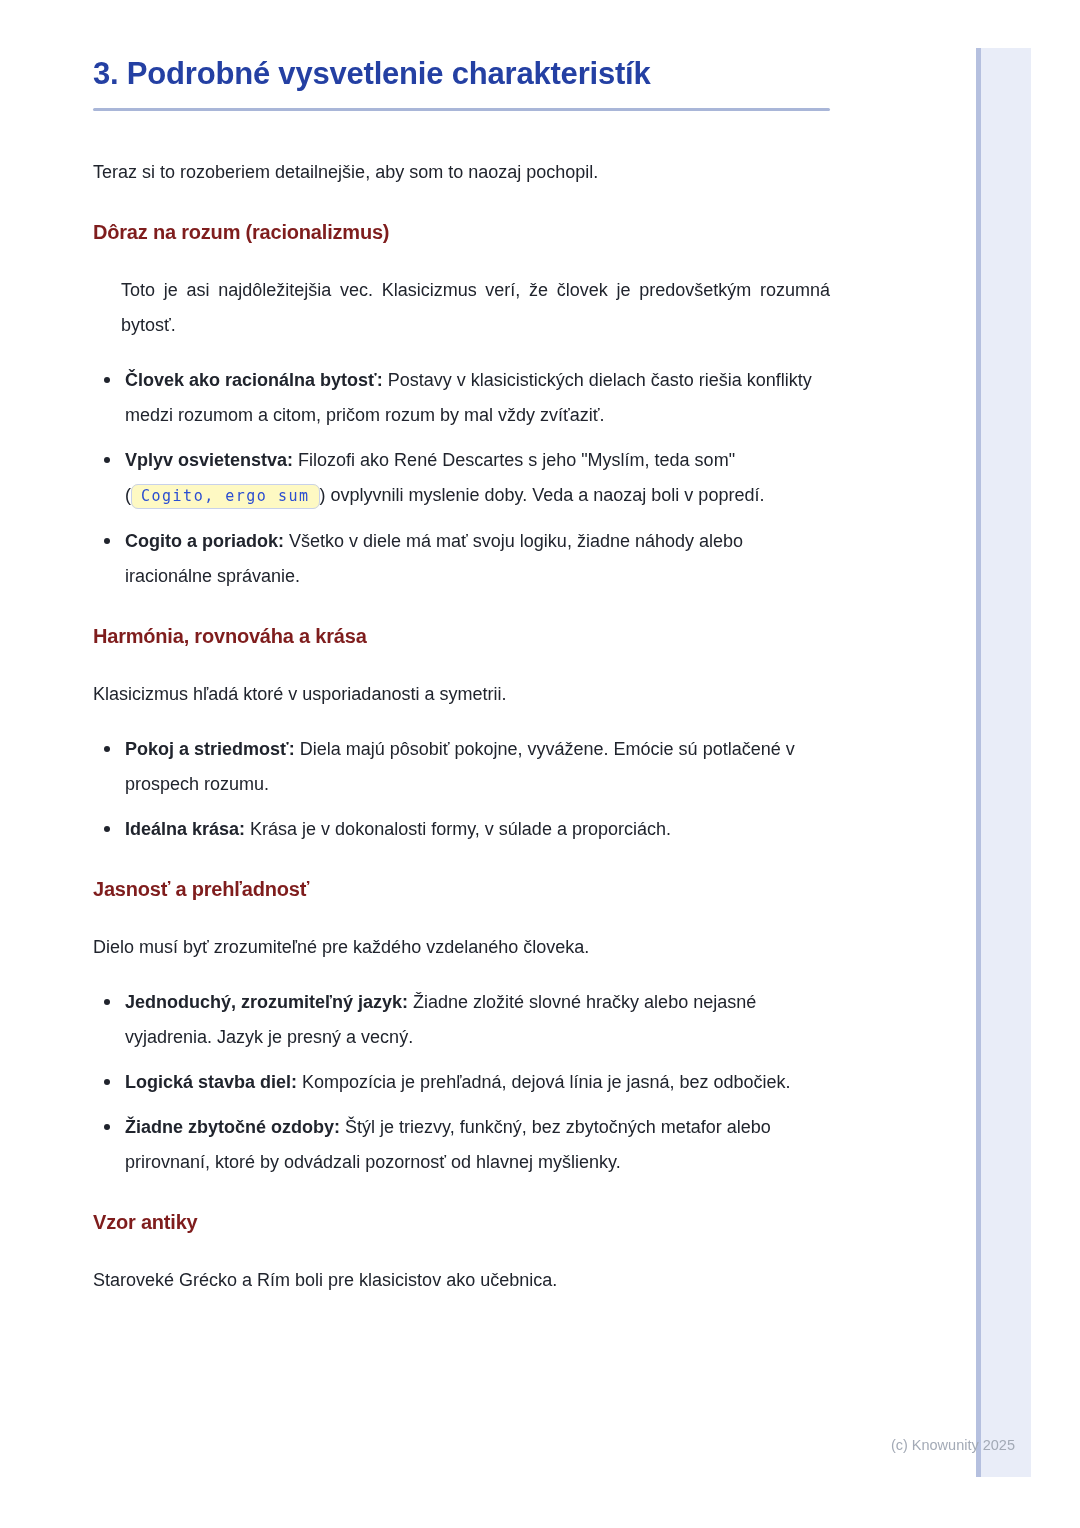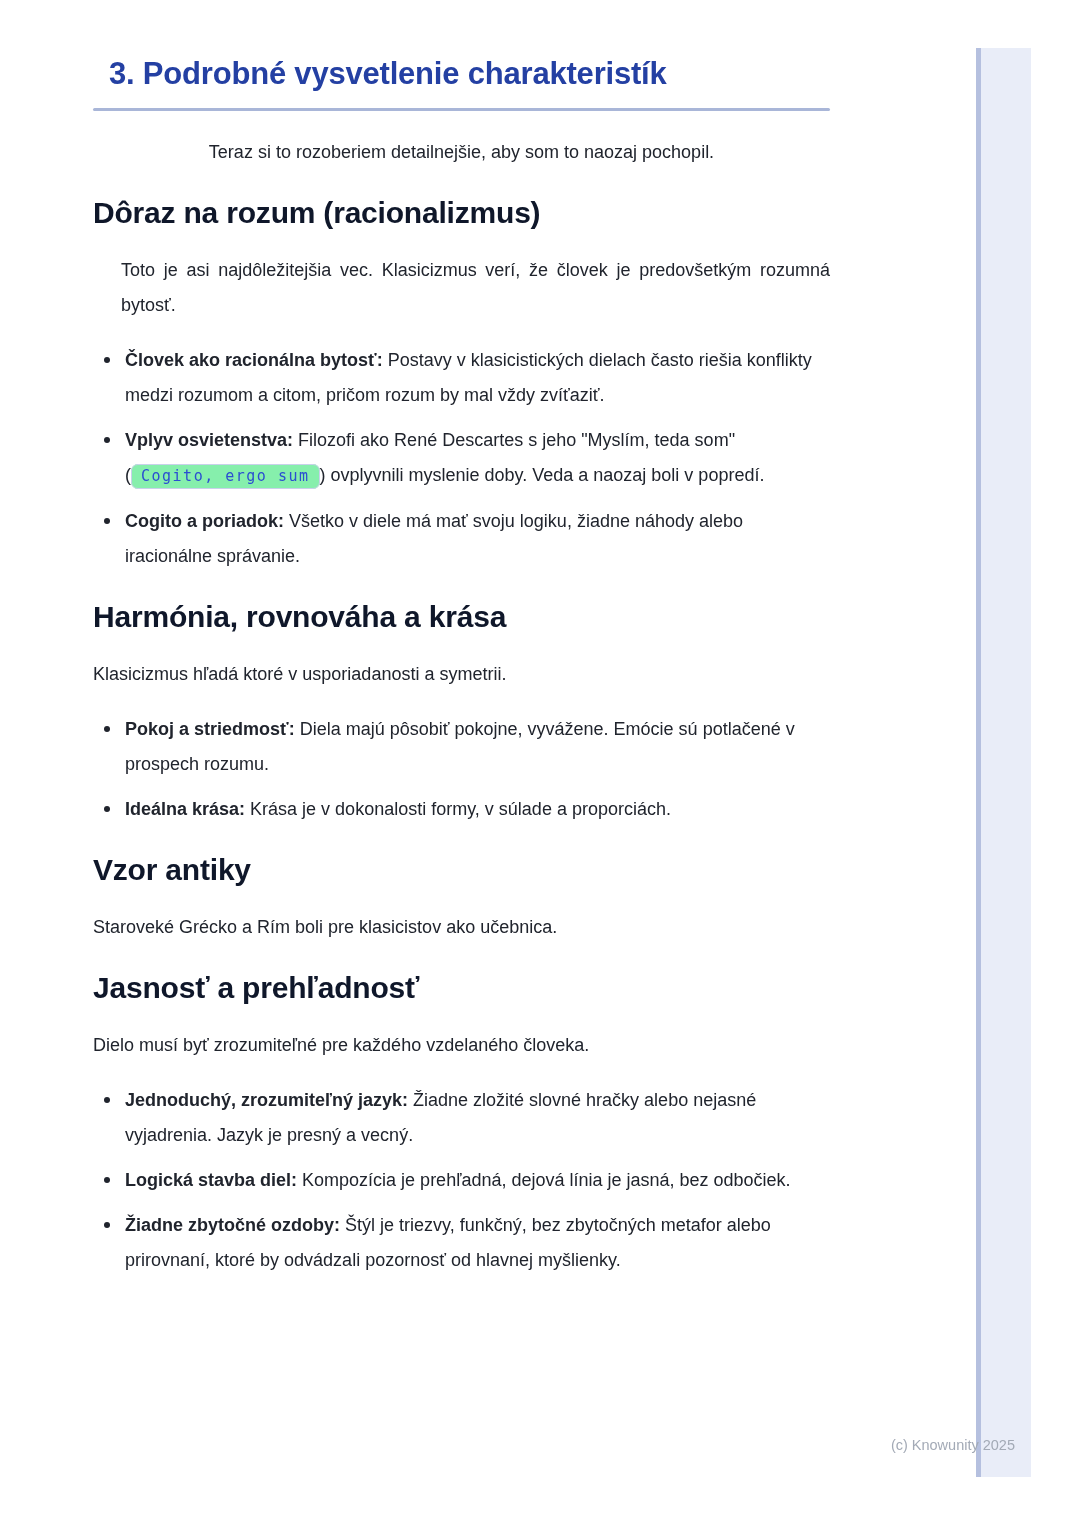--- a/index.html
+++ b/index.html
@@ -9,49 +9,49 @@
     overflow: hidden;
     font-family: "Liberation Sans", "DejaVu Sans", sans-serif;
   }
   .content {
     position: relative;
     margin-left: 93px;
     width: 737px;
     color: #20242d;
   }
   h1 {
-    margin: 54px 0 0 16px;
+    margin: 54px 0 0 0;
     font-size: 31px;
     line-height: 40px;
     font-weight: 700;
     letter-spacing: -0.2px;
     color: #2440a3;
   }
   .divider {
     margin-top: 14px;
     height: 3px;
     width: 737px;
     background: #a9b6d8;
     border-radius: 2px;
   }
-  p.intro { margin: 24px 0 0 0; text-align: center; }
+  p.intro { margin: 44px 0 0 0; }
   p {
     margin: 24px 0 0 0;
     font-size: 18px;
     line-height: 35px;
     color: #20242d;
   }
   p.justified { text-align: justify; margin-left: 28px; }
   h2 {
     margin: 26px 0 0 0;
-    font-size: 30px;
+    font-size: 20px;
     line-height: 33px;
     font-weight: 700;
     letter-spacing: -0.2px;
-    color: #0f172a;
+    color: #7f1d1d;
   }
   ul {
     margin: 20px 0 0 0;
     padding: 0 0 0 32px;
     list-style: none;
   }
   li {
     position: relative;
     margin: 0 0 10px 0;
     font-size: 18px;
@@ -67,21 +67,21 @@
     height: 6px;
     border-radius: 50%;
     background: #20242d;
   }
   .b { font-weight: 700; }
   code.chip {
     font-family: "DejaVu Sans Mono", "Liberation Mono", monospace;
     font-size: 15px;
     letter-spacing: 1.5px;
     color: #2b4ed1;
-    background: #86efac;
+    background: #fef9c3;
     border: 1.5px solid #c8d1ea;
     border-radius: 7px;
     padding: 2px 9px 3px 9px;
     white-space: nowrap;
   }
   .side-strip {
     position: absolute;
     left: 976px;
     top: 48px;
     width: 50px;
@@ -122,29 +122,29 @@
   <section>
     <h2>Harmónia, rovnováha a krása</h2>
     <p>Klasicizmus hľadá ktoré v usporiadanosti a symetrii.</p>
     <ul>
       <li><span class="b">Pokoj a striedmosť:</span><span> Diela majú pôsobiť pokojne, vyvážene. Emócie sú potlačené v prospech rozumu.</span></li>
       <li><span class="b">Ideálna krása:</span><span> Krása je v dokonalosti formy, v súlade a proporciách.</span></li>
     </ul>
   </section>
 
   <section>
-    <h2>Vzor antiky</h2>
-    <p>Staroveké Grécko a Rím boli pre klasicistov ako učebnica.</p>
-  </section>
-
-  <section>
     <h2>Jasnosť a prehľadnosť</h2>
     <p>Dielo musí byť zrozumiteľné pre každého vzdelaného človeka.</p>
     <ul>
       <li><span class="b">Jednoduchý, zrozumiteľný jazyk:</span><span> Žiadne zložité slovné hračky alebo nejasné vyjadrenia. Jazyk je presný a vecný.</span></li>
       <li><span class="b">Logická stavba diel:</span><span> Kompozícia je prehľadná, dejová línia je jasná, bez odbočiek.</span></li>
       <li><span class="b">Žiadne zbytočné ozdoby:</span><span> Štýl je triezvy, funkčný, bez zbytočných metafor alebo prirovnaní, ktoré by odvádzali pozornosť od hlavnej myšlienky.</span></li>
     </ul>
   </section>
 
+  <section>
+    <h2>Vzor antiky</h2>
+    <p>Staroveké Grécko a Rím boli pre klasicistov ako učebnica.</p>
+  </section>
+
 </div>
 
 <div class="footer-note">(c) Knowunity 2025</div>
 
 </body></html>

